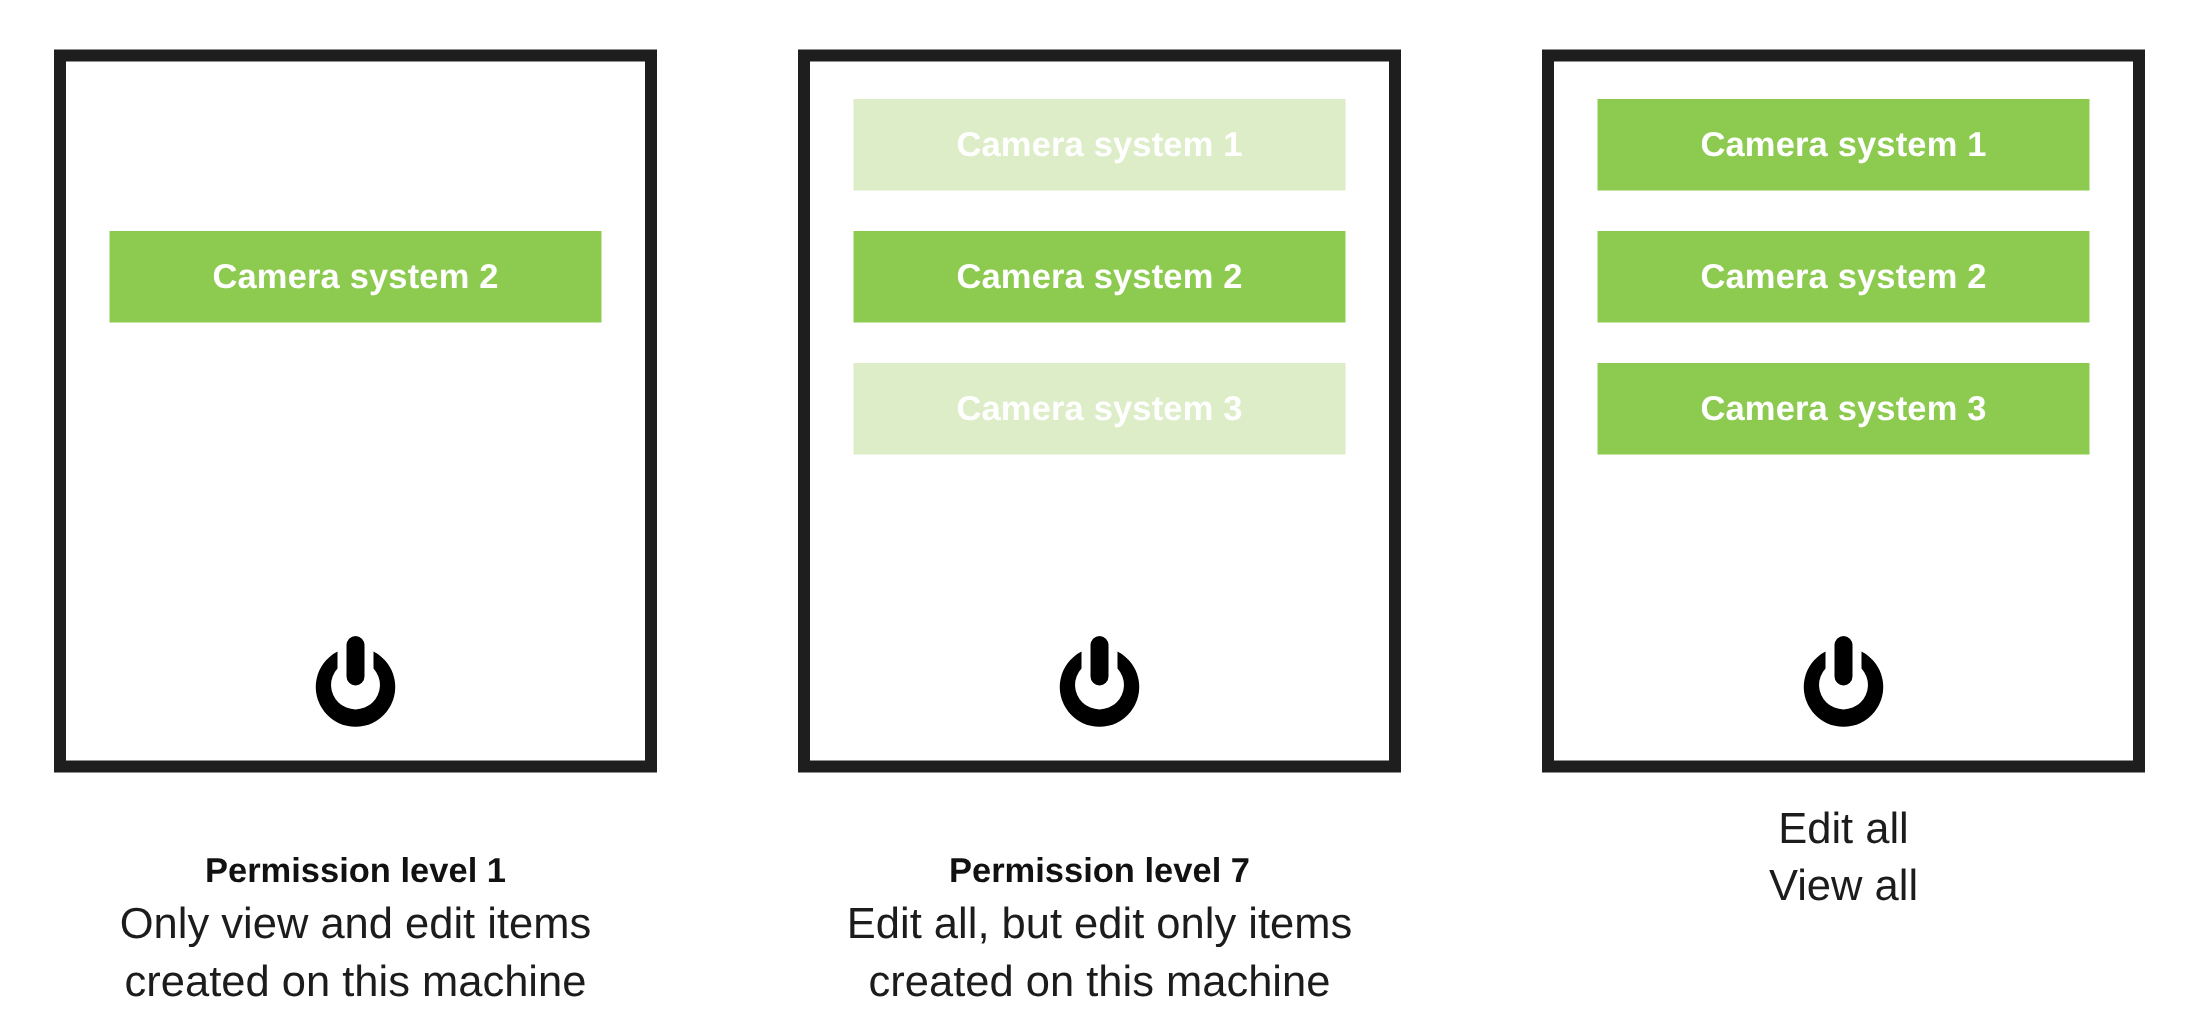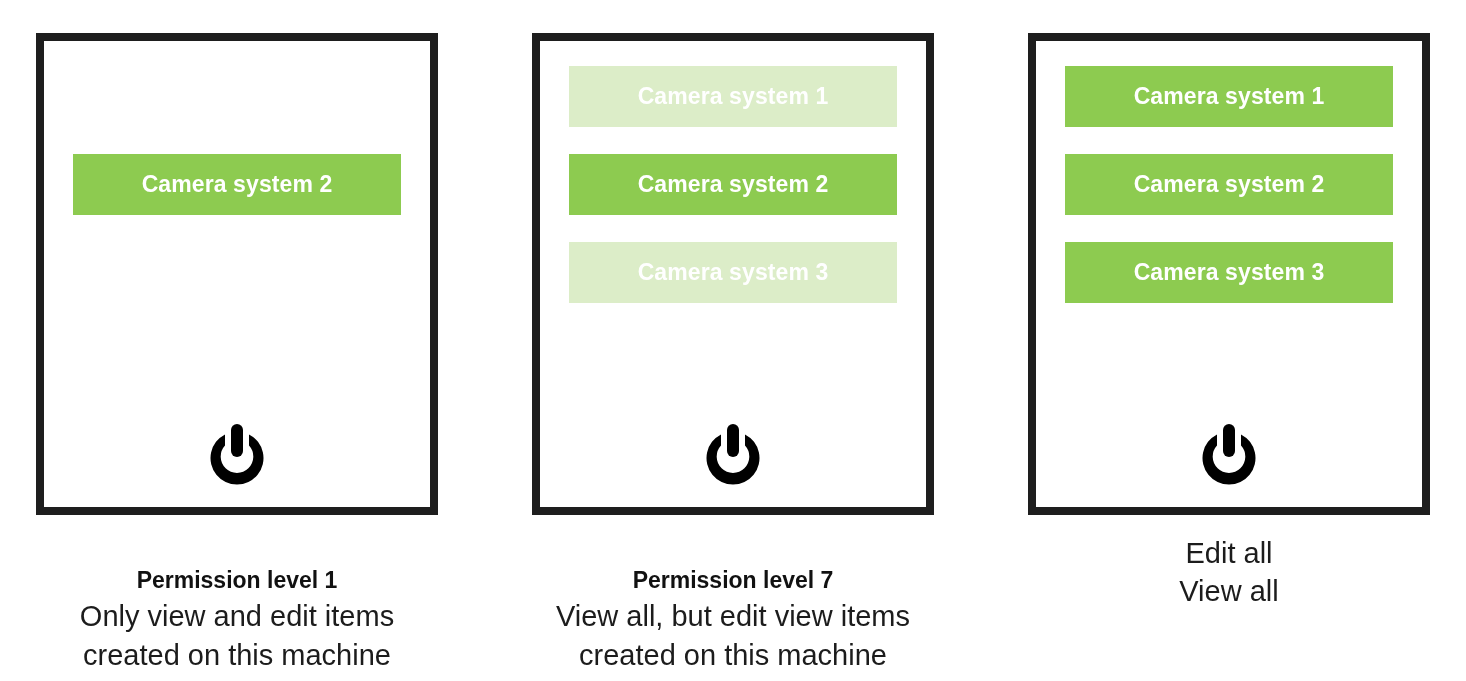--- a/index.html
+++ b/index.html
@@ -158,21 +158,21 @@
       </div>
       <div class="power-wrap">
         <svg class="power-icon" viewBox="0 0 58 66" aria-hidden="true">
           <path d="M17.0 10.4 A26.5 26.5 0 1 0 41.0 10.4 L41.0 21.6 A16.3 16.3 0 1 1 17.0 21.6 Z" fill="#000000"></path>
           <rect x="23.0" y="0" width="12" height="33" rx="6" fill="#000000"></rect>
         </svg>
       </div>
     </div>
     <div class="caption">
       <span class="caption-title">Permission level 7</span>
-      <span class="caption-line">View all, but edit view items</span>
+      <span class="caption-line">Edit all, but edit only items</span>
       <span class="caption-line">created on this machine</span>
     </div>
   </div>
 
   <div class="panel">
     <div class="screen">
       <div class="bars">
         <div class="bar state-active">
           <span class="bar-label">Camera system 1</span>
         </div>

